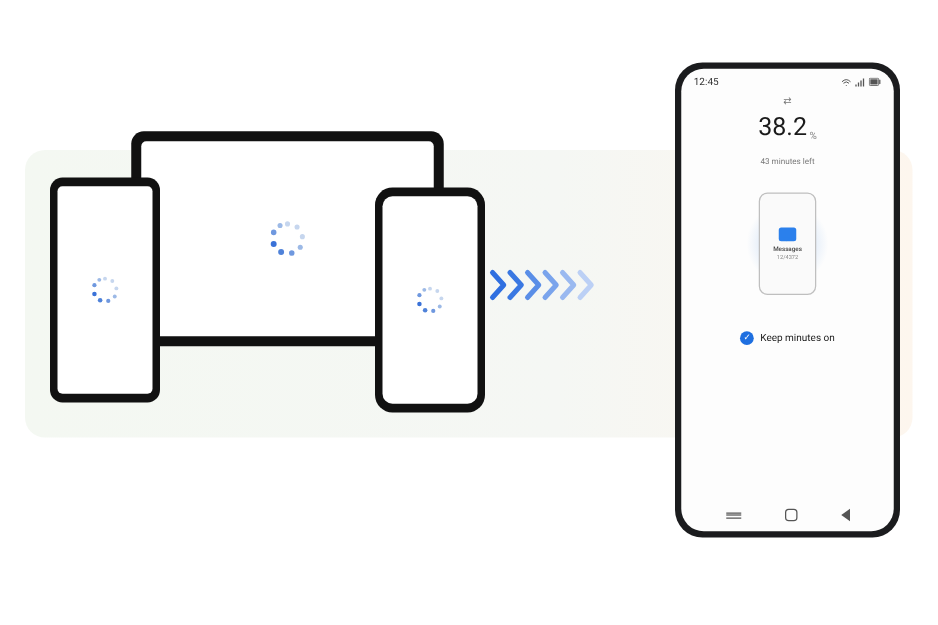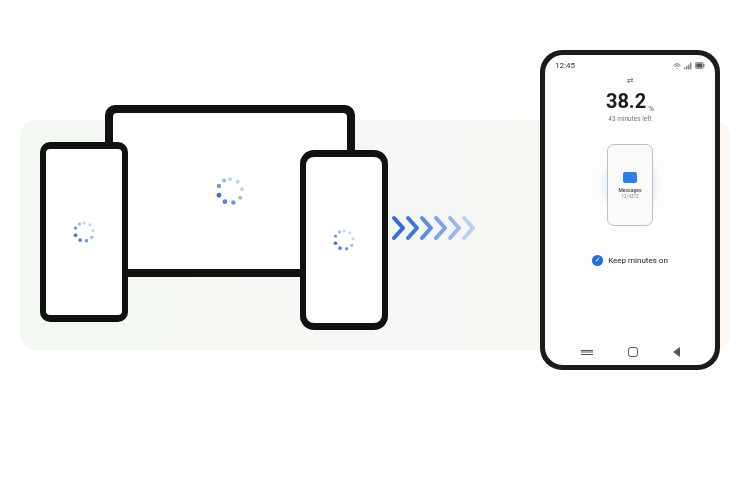--- a/index.html
+++ b/index.html
@@ -83,21 +83,21 @@
     width: 18px;
     height: 26px;
     margin-left: -4px;
   }
   
   .target-phone {
     position: absolute;
     left: 540px;
     top: 50px;
     width: 180px;
-    height: 320px;
+    height: 380px;
     background: #1b1c1e;
     border-radius: 22px;
     padding: 5px;
   }
   .target-screen {
     width: 100%;
     height: 100%;
     background: #fdfdfd;
     border-radius: 18px;
     position: relative;
@@ -129,35 +129,35 @@
   }
   .title {
     font-size: 11px;
     font-weight: 500;
     color: #1a1a1a;
     line-height: 1.25;
     margin-bottom: 10px;
   }
   .percent {
     font-size: 20px;
-    font-weight: 700;
+    font-weight: 400;
     color: #1a1a1a;
     display: flex;
     align-items: flex-end;
     justify-content: center;
   }
   .percent-unit {
     font-size: 8px;
     color: #888;
     margin-left: 2px;
   }
   .time-left {
     font-size: 6.5px;
     color: #777;
-    margin-top: 2px;
+    margin-top: 12px;
     margin-bottom: 12px;
   }
   .mini-device-wrap {
     position: relative;
     width: 70px;
     height: 100px;
     display: flex;
     align-items: center;
     justify-content: center;
   }

